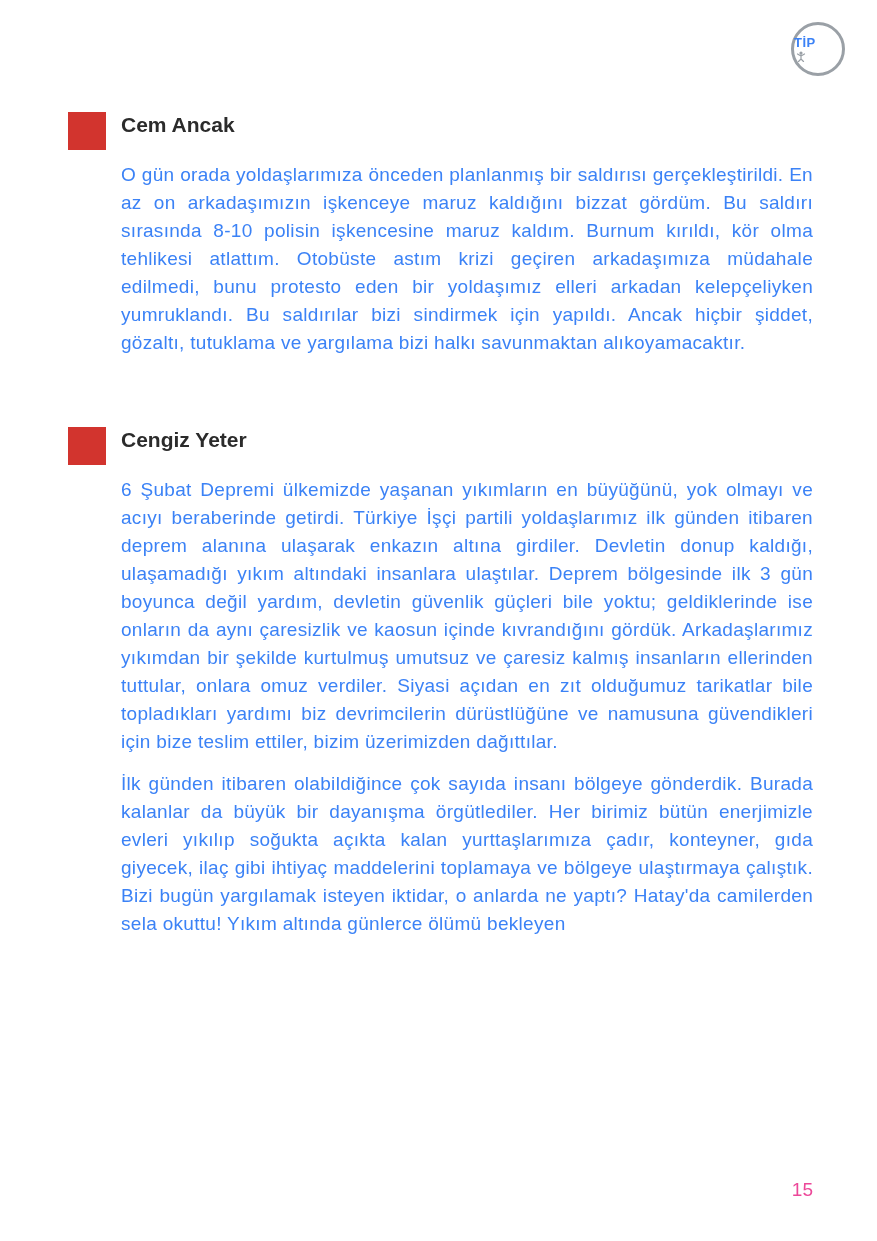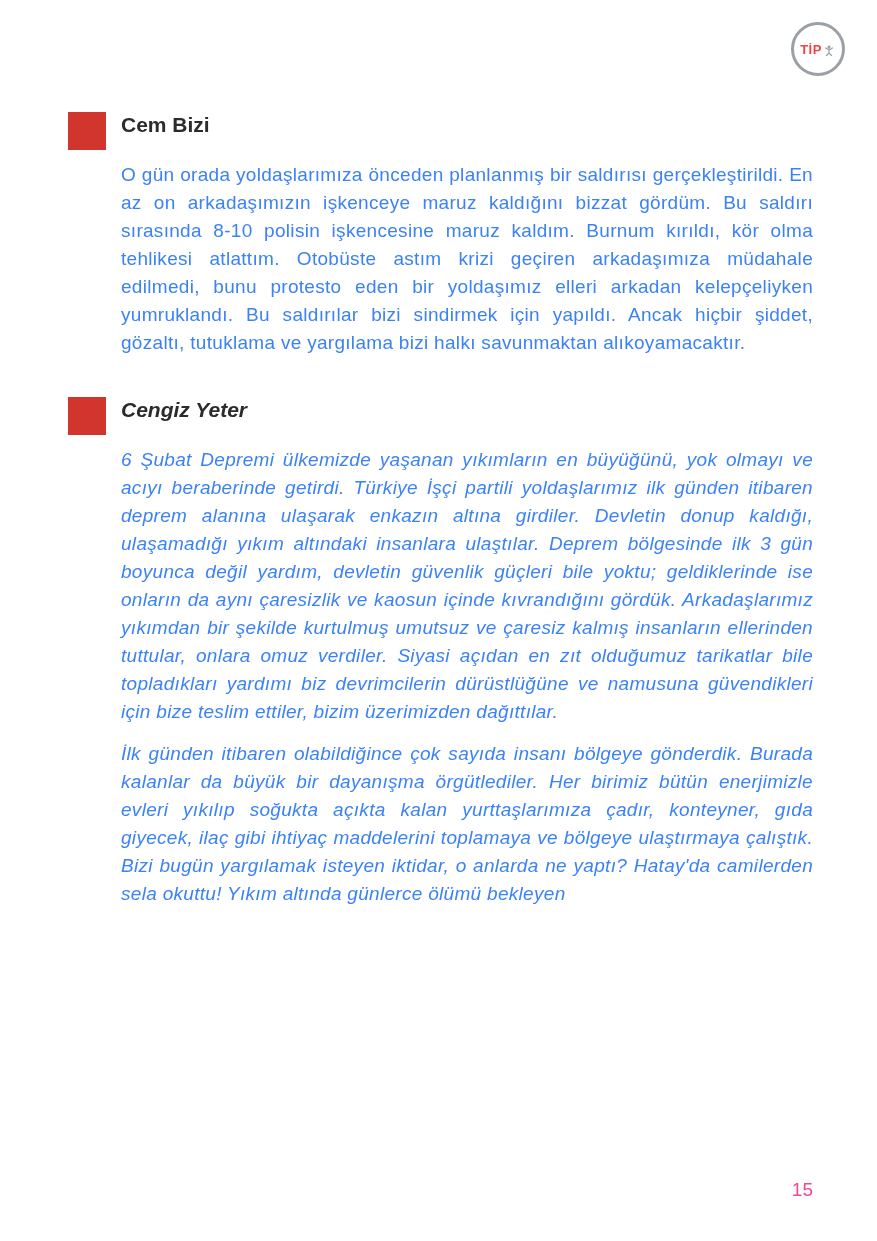--- a/index.html
+++ b/index.html
@@ -19,23 +19,23 @@
   .logo {
     position: absolute;
     top: 22px;
     right: 32px;
     width: 54px;
     height: 54px;
     border: 3px solid #9aa0a6;
     border-radius: 50%;
     box-sizing: border-box;
     display: flex;
-    align-items: center;
+    flex-direction: column;
     justify-content: center;
-    color: #ef4444;
+    color: #3b82f6;
   }
   .logo-text {
     font-size: 13px;
     font-weight: bold;
     letter-spacing: 0.5px;
     line-height: 1;
   }
   .logo-emblem { margin-top: 1px; line-height: 0; }
 
   
@@ -44,21 +44,21 @@
     top: 112px;
     left: 68px;
     right: 64px;
   }
 
   .section {
     display: grid;
     grid-template-columns: 38px 1fr;
     column-gap: 15px;
   }
-  .section + .section { margin-top: 40px; font-style: italic; }
+  .section + .section { margin-top: 70px; }
 
   .marker {
     width: 38px;
     height: 38px;
     background: #d2342e;
     grid-row: 1;
   }
 
   .section-body { grid-column: 2; }
 
@@ -108,21 +108,21 @@
         <path d="M7 4.5 L7 9 M7 6 L3.5 4 M7 6 L10.5 4 M7 9 L4.5 11.5 M7 9 L9.5 11.5" stroke="#9aa0a6" stroke-width="1.2" fill="none" stroke-linecap="round"></path>
       </svg>
     </span>
   </div>
 
   <div class="content">
 
     <div class="section">
       <div class="marker"></div>
       <div class="section-body">
-        <h2 class="speaker-name">Cem Bizi</h2>
+        <h2 class="speaker-name">Cem Ancak</h2>
         <div class="paragraphs">
           <p class="para">O gün orada yoldaşlarımıza önceden planlanmış bir saldırısı gerçekleştirildi. En az on arkadaşımızın işkenceye maruz kaldığını bizzat gördüm. Bu saldırı sırasında 8-10 polisin işkencesine maruz kaldım. Burnum kırıldı, kör olma tehlikesi atlattım. Otobüste astım krizi geçiren arkadaşımıza müdahale edilmedi, bunu protesto eden bir yoldaşımız elleri arkadan kelepçeliyken yumruklandı. Bu saldırılar bizi sindirmek için yapıldı. Ancak hiçbir şiddet, gözaltı, tutuklama ve yargılama bizi halkı savunmaktan alıkoyamacaktır.</p>
         </div>
       </div>
     </div>
 
     <div class="section">
       <div class="marker"></div>
       <div class="section-body">
         <h2 class="speaker-name">Cengiz Yeter</h2>

